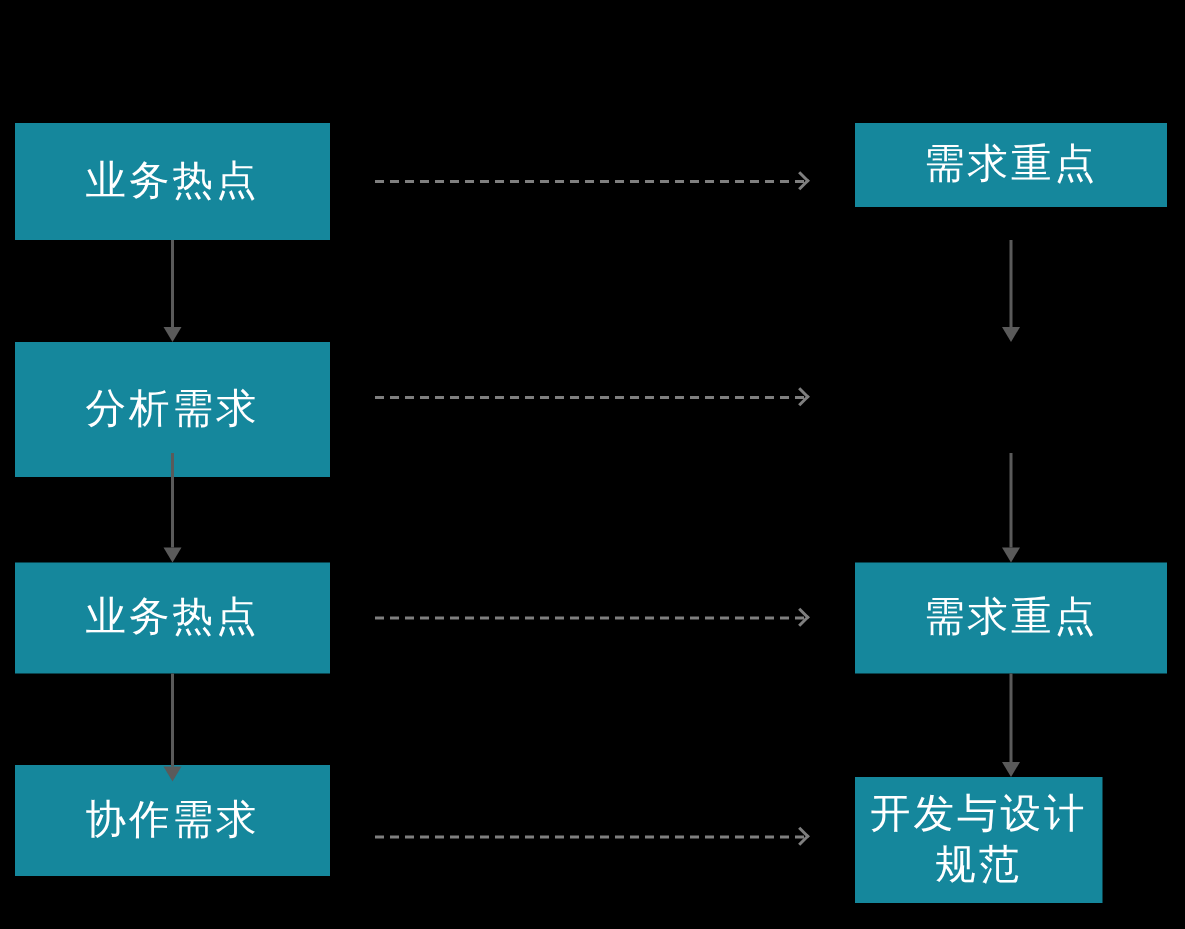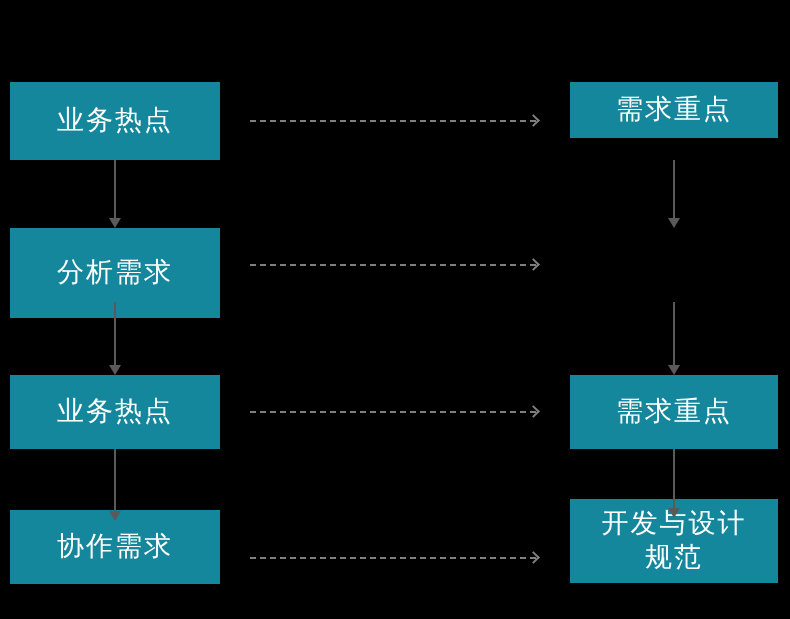--- a/index.html
+++ b/index.html
@@ -76,21 +76,21 @@
 
   <div class="node" style="left:10px; top:375px; width:210px; height:74px">业务热点</div>
 
   <div class="node" style="left:10px; top:510px; width:210px; height:74px">协作需求</div>
 
   <div class="node" style="left:570px; top:82px; width:208px; height:56px">需求重点</div>
 
 
   <div class="node" style="left:570px; top:375px; width:208px; height:74px">需求重点</div>
 
-  <div class="node" style="left:570px; top:499px; width:208px; height:84px">开发与设计
+  <div class="node" style="left:570px; top:518px; width:165px; height:84px">开发与设计
 规范</div>
 
   <div class="v-arrow" style="left:114px; top:160px; height:58px">
     <span class="v-head"></span>
   </div>
   <div class="v-arrow" style="left:114px; top:302px; height:63px">
     <span class="v-head"></span>
   </div>
   <div class="v-arrow" style="left:114px; top:449px; height:62px">
     <span class="v-head"></span>

